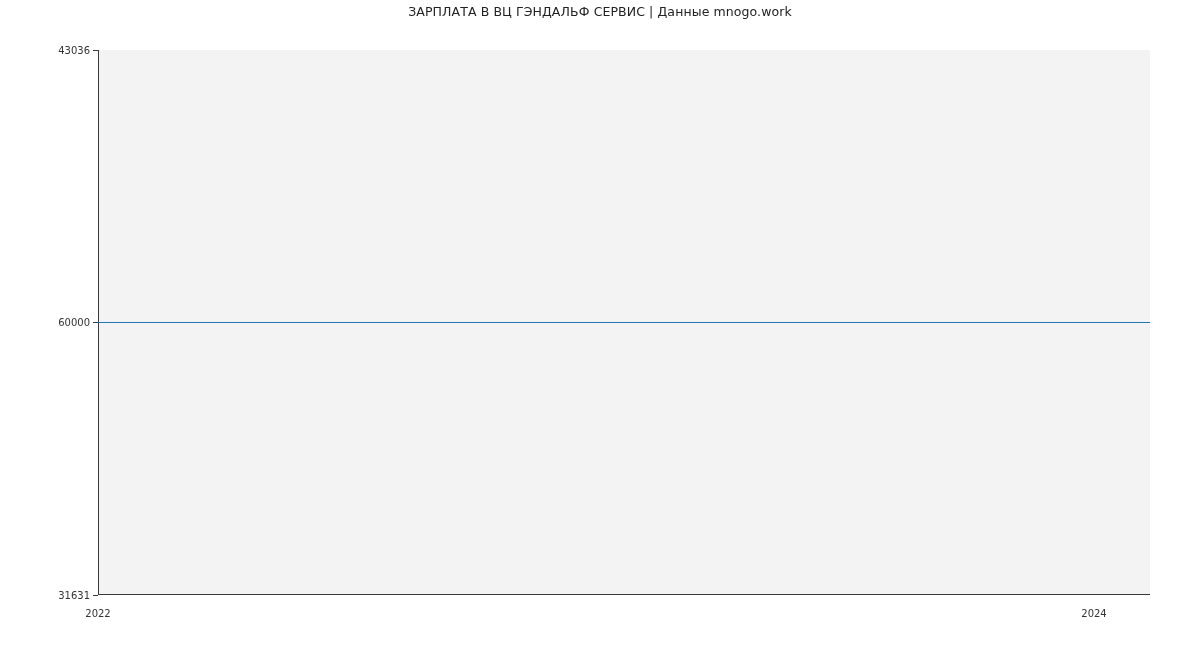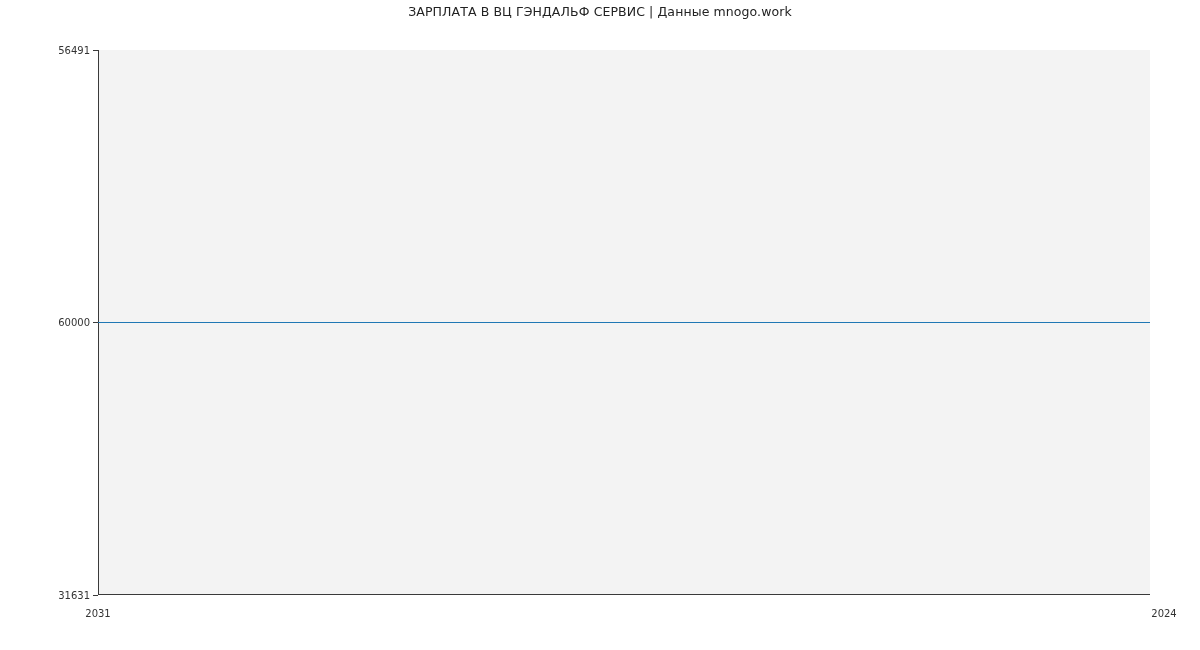--- a/index.html
+++ b/index.html
@@ -71,26 +71,26 @@
 </head>
 <body>
 
 <div class="wrap">
 
   <div class="title">ЗАРПЛАТА В ВЦ ГЭНДАЛЬФ СЕРВИС | Данные mnogo.work</div>
 
   <div class="plot-area"></div>
 
   <div class="y-tick" style="top:50px"></div>
-  <div class="y-tick-label" style="top:50px">56491</div>
+  <div class="y-tick-label" style="top:50px">43036</div>
 
   <div class="y-tick" style="top:322px"></div>
   <div class="y-tick-label" style="top:322px">60000</div>
 
   <div class="y-tick" style="top:595px"></div>
   <div class="y-tick-label" style="top:595px">31631</div>
 
-  <div class="x-tick-label" style="left:98px">2031</div>
-  <div class="x-tick-label" style="left:1164px">2024</div>
+  <div class="x-tick-label" style="left:98px">2022</div>
+  <div class="x-tick-label" style="left:1094px">2024</div>
 
   <div class="series-line" style="left:98px; top:322px; width:1052px"></div>
 
 </div>
 
 </body></html>

